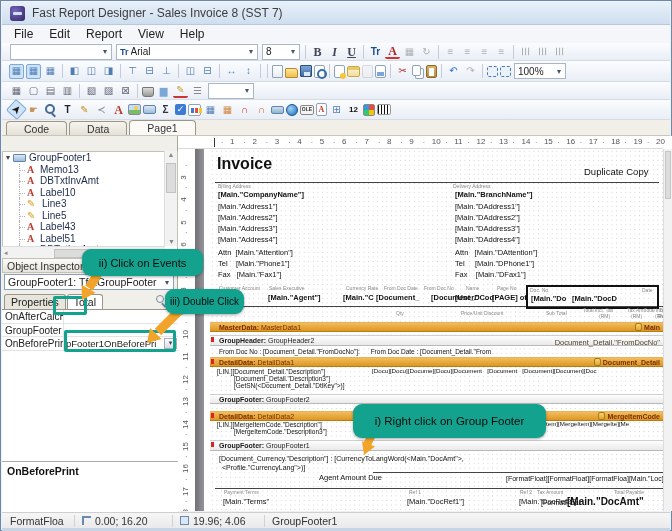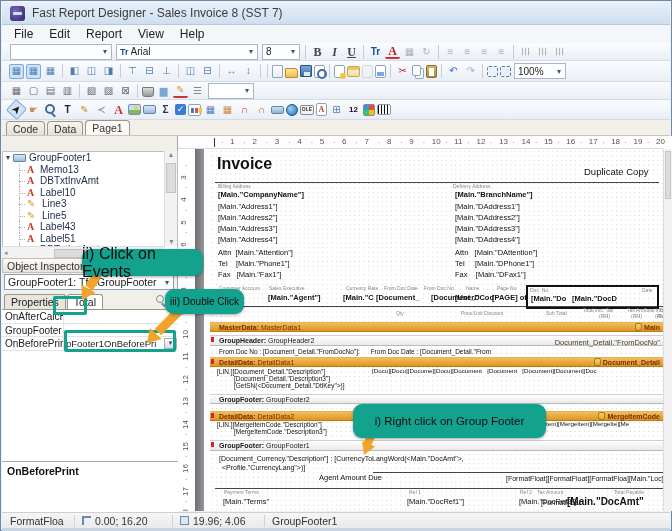--- a/index.html
+++ b/index.html
@@ -59,21 +59,21 @@
 .ic-chart::after{content:"";position:absolute;left:2px;bottom:2px;width:3px;height:5px;background:#3a7bd5;box-shadow:4px 0 0 #e74c3c, 8px 0 0 #f5c63a;}
 .ic-shape{background:linear-gradient(#cfe0ef,#8fb3d0);border:1px solid #5f83ad;width:13px;height:8px;border-radius:2px}
 .ic-globe{background:radial-gradient(circle at 35% 35%,#9cd0f5,#1d6fc0);border:1px solid #14518f;width:12px;height:12px;border-radius:50%}
 .ic-ole{border:1px solid #888;background:#f4f4f4;font-size:5px;font-weight:bold;color:#333;width:14px;height:10px}
 .ic-richA{background:#fff;border:1px solid #8fa3b8;width:11px;height:13px;color:#c0392b;font-weight:bold;font-size:8px;font-family:"Liberation Serif",serif}
 .ic-quad{width:12px;height:12px;border:1px solid #888;background:conic-gradient(#e74c3c 0 25%,#f1c40f 0 50%,#2ecc71 0 75%,#3498db 0)}
 .ic-barcode{width:14px;height:11px;border:1px solid #999;background:repeating-linear-gradient(90deg,#111 0 1px,#fff 1px 3px)}
 .ic-bucket{background:linear-gradient(#ddd,#999);border:1px solid #777;width:12px;height:10px;border-radius:1px 1px 3px 3px;margin-top:3px}
 .ic-fill12{font-size:8px;font-weight:bold;color:#111}
 #tabsrow{position:absolute;left:1px;top:119px;right:1px;height:16px;background:#f1efe8;display:flex;align-items:flex-end;padding-left:4px;border-bottom:1px solid #c9c5ba}
-.tab{height:14px;padding:0 6px;font-size:10.5px;color:#333;border:1px solid #9a968a;border-bottom:none;border-radius:4px 4px 0 0;background:linear-gradient(#f6f4ee,#e4e1d6);margin-right:2px;display:flex;align-items:center}
+.tab{height:14px;padding:0 17px;font-size:10.5px;color:#333;border:1px solid #9a968a;border-bottom:none;border-radius:4px 4px 0 0;background:linear-gradient(#f6f4ee,#e4e1d6);margin-right:2px;display:flex;align-items:center}
 .tab.active{background:#fbfaf6;height:15px}
 #leftpanel{position:absolute;left:1px;top:135px;width:176px;height:375px;background:#f1efe9;border-right:1px solid #a9a59a}
 .phead{height:15px;background:linear-gradient(#fbfaf8,#e6e3da);border:1px solid #c4c0b4;display:flex;align-items:center;font-size:10.5px;color:#333;padding:0 4px;justify-content:space-between}
 .closebox{width:11px;height:11px;border:1px solid #b0ac9f;background:#f3f1ea;color:#666;font-size:8px;display:flex;align-items:center;justify-content:center}
 #tree{position:absolute;left:0;top:15px;width:176px;height:108px;background:#fff;border:1px solid #c4c0b4;overflow:hidden}
 .t-row{height:11.5px;display:flex;align-items:center;font-size:10px;color:#1b2a4a;position:relative;white-space:nowrap}
 .t-row .chev{width:10px;text-align:center;color:#444;font-size:8px;flex:none}
 .t-ic{flex:none;margin-right:3px;display:inline-flex;align-items:center;justify-content:center}
 .t-band{width:13px;height:8px;background:linear-gradient(#dce9f6,#9dbcdc);border:1px solid #5f83ad;border-radius:1px}
 .t-A{color:#c0392b;font-weight:bold;font-family:"Liberation Serif",serif;font-size:10px;width:10px}
@@ -127,21 +127,21 @@
 .band .dsw{position:absolute;right:4px;top:0px;display:flex;align-items:center;gap:2px;font-size:7px;font-weight:bold}
 .dbic{width:7px;height:8px;background:linear-gradient(#f7d46a,#dfa73a);border:1px solid #a8791a;border-radius:2px/3px;flex:none}
 .band .cond{position:absolute;right:4px;top:2px;font-size:7.5px;color:#54432e}
 .band .redm{position:absolute;left:1px;top:1px;width:3px;height:5px;background:#d22}
 #statusbar{position:absolute;left:1px;right:1px;top:511px;height:16px;background:linear-gradient(#f6f6f6,#eaeaea);border-top:1px solid #cfcfcf;font-size:10.5px;color:#333}
 #statusbar span{position:absolute;top:2px}
 .stsep{width:1px;height:12px;background:#d2d2d2}
 .st-ic{width:9px;height:9px;border-left:2px solid #6a8ab0;border-top:2px solid #6a8ab0}
 .st-ic2{width:9px;height:9px;border:1px solid #6a8ab0;background:#dde7f3}
 #winbottom{position:absolute;left:1px;right:1px;top:527px;height:3px;background:#c7d4e4}
-.co{position:absolute;background:#13a28e;border-radius:9px;color:#0c0c0c;display:flex;align-items:center;justify-content:center;font-size:16px;z-index:50;box-shadow:0 1px 3px rgba(0,0,0,.35)}
+.co{position:absolute;background:#13a28e;border-radius:9px;color:#0c0c0c;display:flex;align-items:center;justify-content:center;font-size:11px;z-index:50;box-shadow:0 1px 3px rgba(0,0,0,.35)}
 .hl{position:absolute;border:3px solid #13a28e;border-radius:2px;z-index:40}
 #arrows{position:absolute;inset:0;z-index:45;pointer-events:none}
 </style>
 </head>
 <body>
 
 <div id="win">
   <div id="titlebar">
     <div id="appicon"></div>
     <div id="title">Fast Report Designer - Sales Invoice 8 (SST 7)</div>

